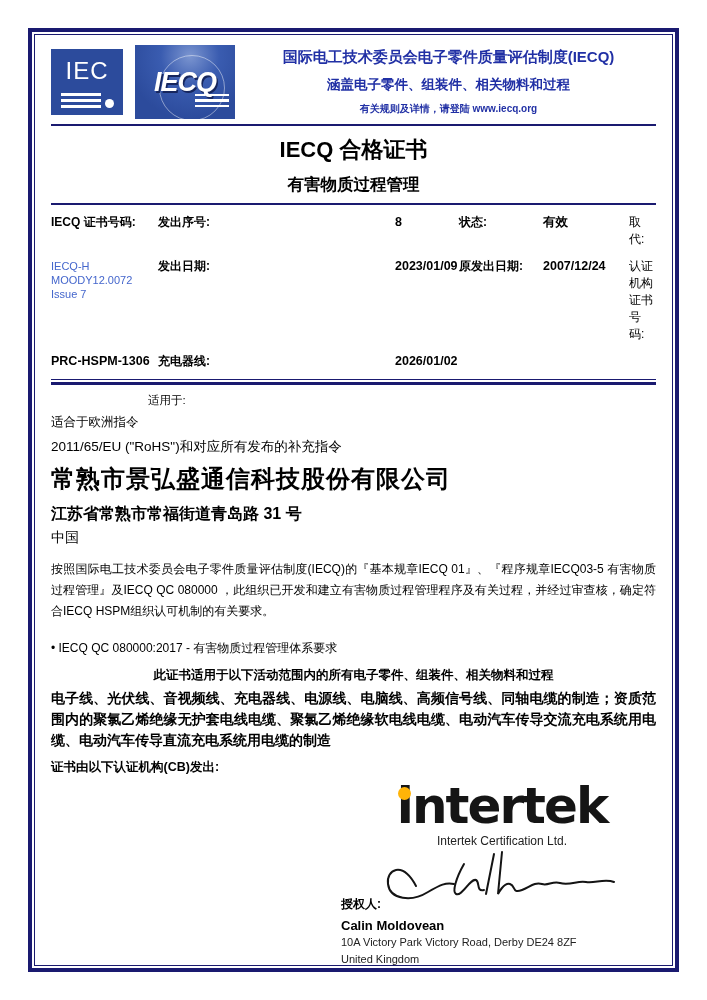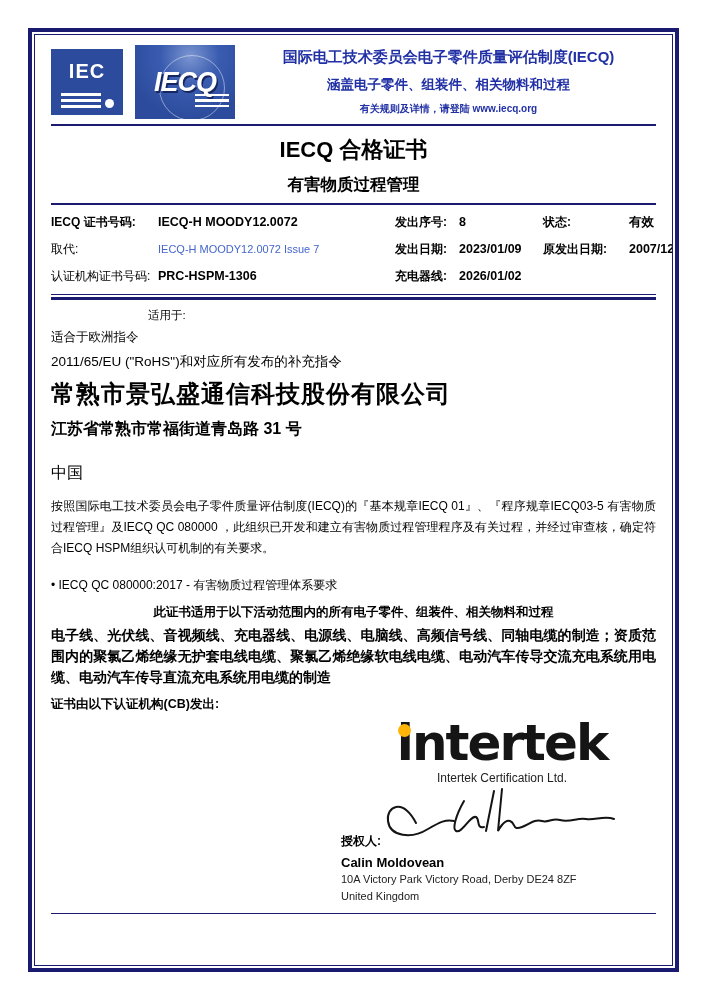--- a/index.html
+++ b/index.html
@@ -14,21 +14,21 @@
   .inner{
     position:absolute;inset:2px;border:1px solid #1a1a70;
     padding:10px 16px 6px;box-sizing:border-box;overflow:hidden;
   }
   
   .header{display:flex;align-items:center;}
   .iec-box{
     width:72px;height:66px;background:#2c4b9c;color:#fff;flex:0 0 auto;
     display:flex;flex-direction:column;align-items:center;justify-content:center;
   }
-  .iec-text{font-size:20px;font-weight:bold;letter-spacing:1px;line-height:30px;}
+  .iec-text{font-size:24px;font-weight:normal;letter-spacing:1px;line-height:30px;}
   .iec-bars{display:flex;align-items:flex-end;gap:4px;margin-top:4px;}
   .iec-barstack .b{width:40px;height:3px;background:#fff;margin-top:3px;}
   .iec-dot{width:9px;height:9px;border-radius:50%;background:#fff;}
   .iecq-box{
     width:100px;height:74px;margin-left:12px;flex:0 0 auto;position:relative;overflow:hidden;
     background:radial-gradient(circle at 55% 15%,#7b95d0 0%,#3a5cb0 35%,#2c4b9c 75%);
     display:flex;align-items:center;justify-content:center;
   }
   .iecq-globe{position:absolute;width:64px;height:64px;border:1px solid rgba(255,255,255,.45);
     border-radius:50%;top:10px;left:24px;}
@@ -52,21 +52,21 @@
   .details .lbl{font-weight:bold;}
   .details .val{font-weight:bold;font-size:12.5px;}
   .details .link{color:#4466cc;font-weight:normal;font-size:11px;text-decoration:none;}
   
   .applies{margin:8px 0 0 97px;font-size:11.5px;}
   .ctr{text-align:left;}
   .directive-intro{font-size:12.5px;margin-top:6px;}
   .directive{font-size:13.5px;margin-top:7px;}
   .company{font-size:24px;font-weight:bold;margin-top:7px;letter-spacing:1px;}
   .addr-cn{font-size:16px;font-weight:bold;margin-top:9px;}
-  .country{font-size:16px;margin-top:23px;}
+  .country{font-size:14px;margin-top:4px;}
   
   .para{font-size:12px;line-height:1.75;margin-top:12px;text-align:justify;}
   .bullet{font-size:12px;margin-top:18px;}
   .scope-head{font-size:12.5px;font-weight:bold;text-align:center;margin-top:10px;}
   .scope-text{font-size:14px;font-weight:bold;line-height:1.5;margin-top:4px;text-align:justify;}
   
   .cb-head{font-size:12.5px;font-weight:bold;text-align:left;padding-right:34px;margin-top:8px;}
   .issuer{width:322px;margin-left:290px;margin-top:2px;}
   .logo-wrap{text-align:center;}
   .intertek{display:inline-block;position:relative;font-size:50px;font-weight:bold;
@@ -120,21 +120,20 @@
 
   <div class="rule2"></div>
 
   <div class="title-main">IECQ 合格证书</div>
   <div class="title-sub">有害物质过程管理</div>
 
   <div class="rule2" style="margin-top:0;"></div>
 
   <div class="details">
     <div class="lbl">IECQ 证书号码:</div>
-    <div class="val">IECQ-H MOODY12.0072</div>
     <div class="lbl">发出序号:</div>
     <div class="val">8</div>
     <div class="lbl">状态:</div>
     <div class="val">有效</div>
 
     <div class="lbl" style="font-weight:normal;">取代:</div>
     <div><a href="#" class="link">IECQ-H MOODY12.0072 Issue 7</a></div>
     <div class="lbl">发出日期:</div>
     <div class="val">2023/01/09</div>
     <div class="lbl">原发出日期:</div>

